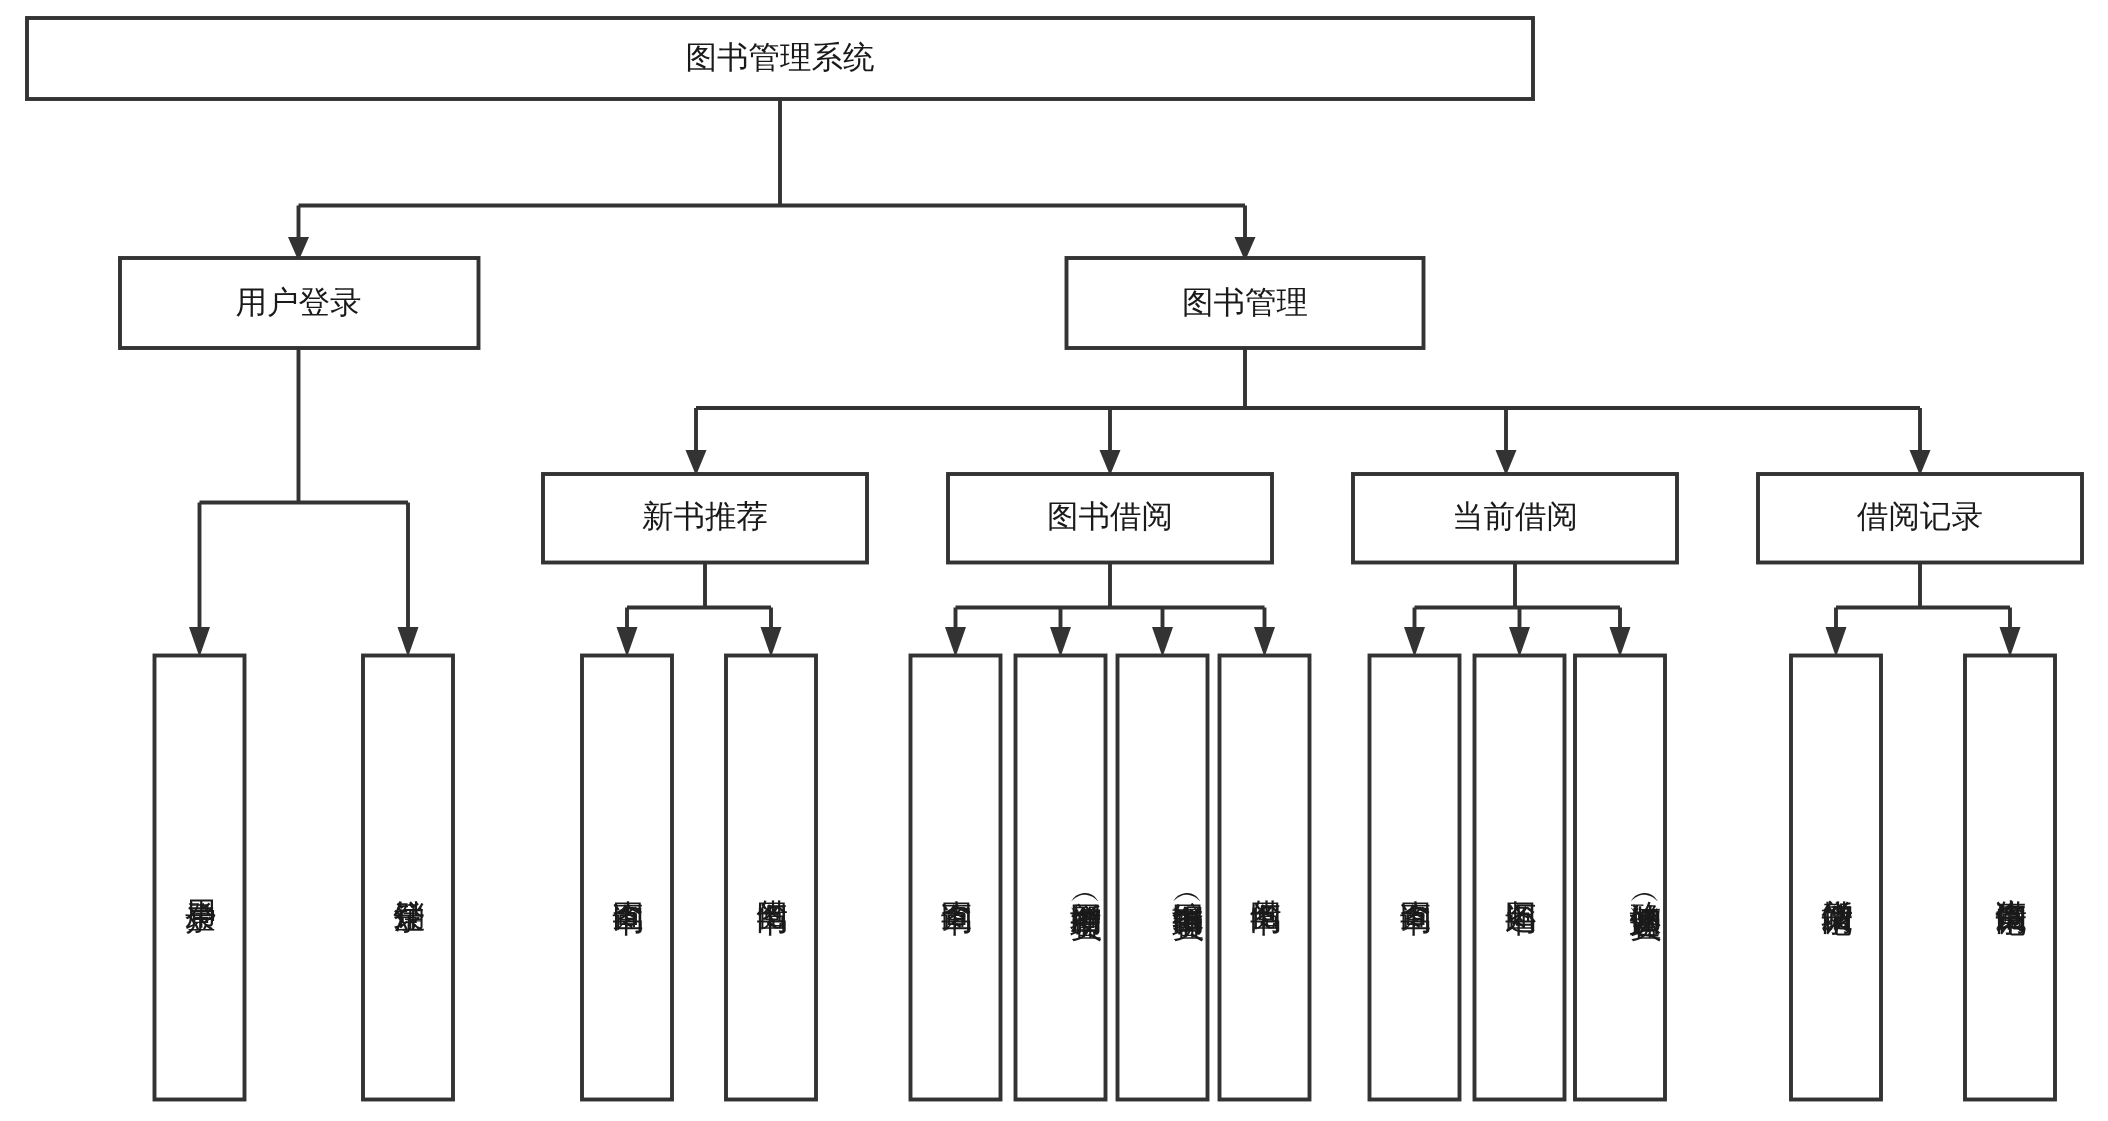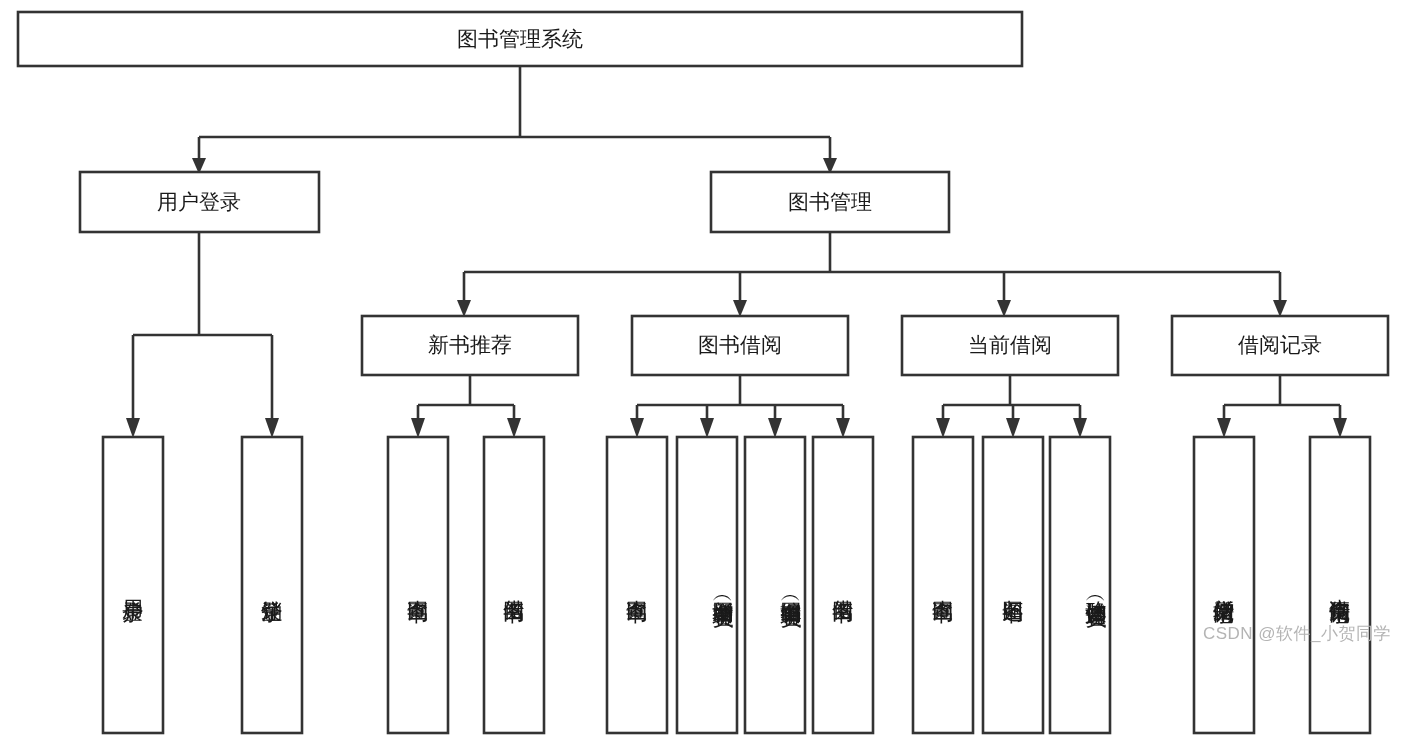--- a/index.html
+++ b/index.html
@@ -208,14 +208,13 @@
   <div class="leaf-label-wrap" style="left:745px; top:437px; width:60px; height:296px; align-items:flex-start; padding-top:6px; box-sizing:border-box;">编辑图书（管理员）</div>
   <div class="leaf-label-wrap" style="left:813px; top:437px; width:60px; height:296px;">借阅图书</div>
 
   <div class="leaf-label-wrap" style="left:913px; top:437px; width:60px; height:296px;">查询图书</div>
   <div class="leaf-label-wrap" style="left:983px; top:437px; width:60px; height:296px;">归还图书</div>
   <div class="leaf-label-wrap" style="left:1050px; top:437px; width:60px; height:296px; align-items:flex-start; padding-top:6px; box-sizing:border-box;">确认归还（管理员）</div>
 
   <div class="leaf-label-wrap" style="left:1194px; top:437px; width:60px; height:296px;">新增借阅记录</div>
   <div class="leaf-label-wrap" style="left:1310px; top:437px; width:60px; height:296px;">查询借阅记录</div>
 
-  <div class="watermark">CSDN @软件_小贺同学</div>
 </div>
 
 </body></html>

